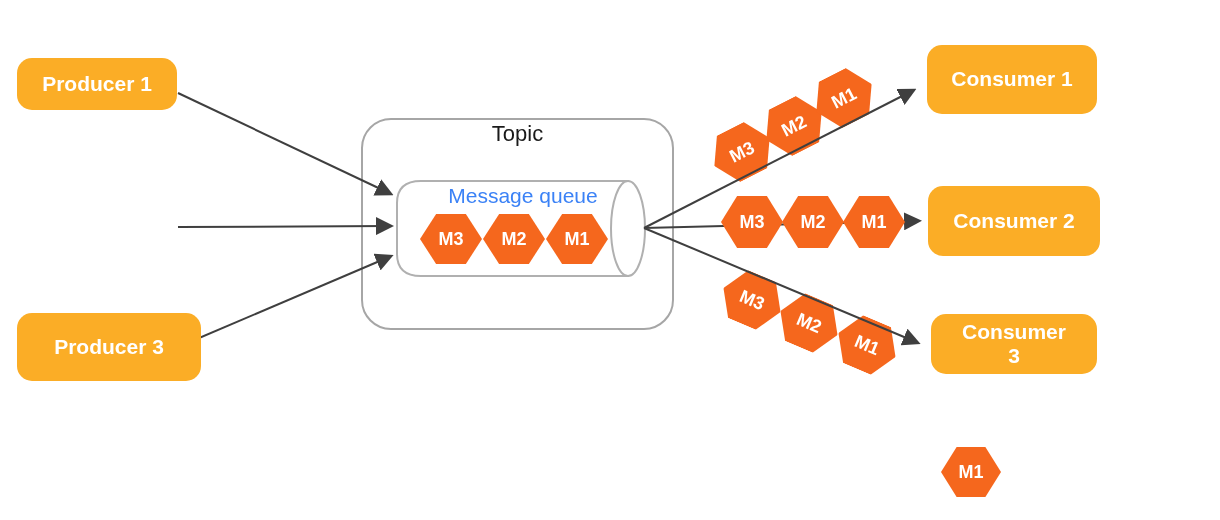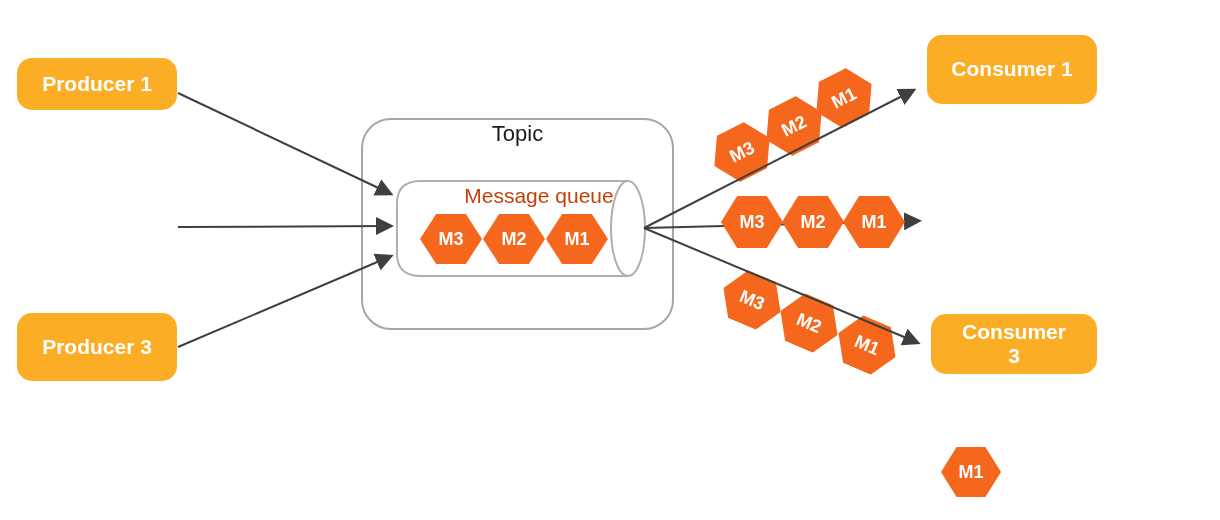--- a/index.html
+++ b/index.html
@@ -34,25 +34,25 @@
     position: absolute;
     left: 361px; top: 121px;
     width: 313px;
     text-align: center;
     font-size: 22px;
     color: #1a1a1a;
     z-index: 3;
   }
   .queue-label {
     position: absolute;
-    left: 424px; top: 184px;
+    left: 408px; top: 184px;
     width: 230px;
     text-align: center;
     font-size: 21px;
-    color: #c2410c;
+    color: #3b82f6;
     z-index: 3;
   }
 
   .node {
     position: absolute;
     background: #fbad26;
     border-radius: 15px;
     color: #ffffff;
     font-size: 21px;
     font-weight: bold;
@@ -135,26 +135,29 @@
         <path d="M0,0 L9,4.5 L0,9 Z" fill="#3f3f3f"></path>
       </marker>
     </defs>
     <line x1="644" y1="228" x2="912" y2="91" stroke="#3f3f3f" stroke-width="2" marker-end="url(#arrowB)"></line>
     <line x1="644" y1="228" x2="916" y2="342" stroke="#3f3f3f" stroke-width="2" marker-end="url(#arrowB)"></line>
   </svg>
 
   <div class="node" style="left:17px;top:58px;width:160px;height:52px">
     <span class="node-label">Producer 1</span>
   </div>
-  <div class="node" style="left:17px;top:313px;width:160px;height:68px">
+  <div class="node" style="left:17px;top:313px;width:184px;height:68px">
     <span class="node-label">Producer 3</span>
   </div>
 
-  <div class="node" style="left:927px;top:35px;width:170px;height:69px">
+  <div class="node" style="left:927px;top:45px;width:170px;height:69px">
     <span class="node-label">Consumer 1</span>
+  </div>
+  <div class="node" style="left:928px;top:186px;width:172px;height:70px">
+    <span class="node-label">Consumer 2</span>
   </div>
   <div class="node" style="left:931px;top:314px;width:166px;height:60px">
     <span class="node-label">Consumer
 3</span>
   </div>
 
   <div class="hex" style="left:941px;top:447px;width:60px;height:50px">M1</div>
 
 </div>
 

